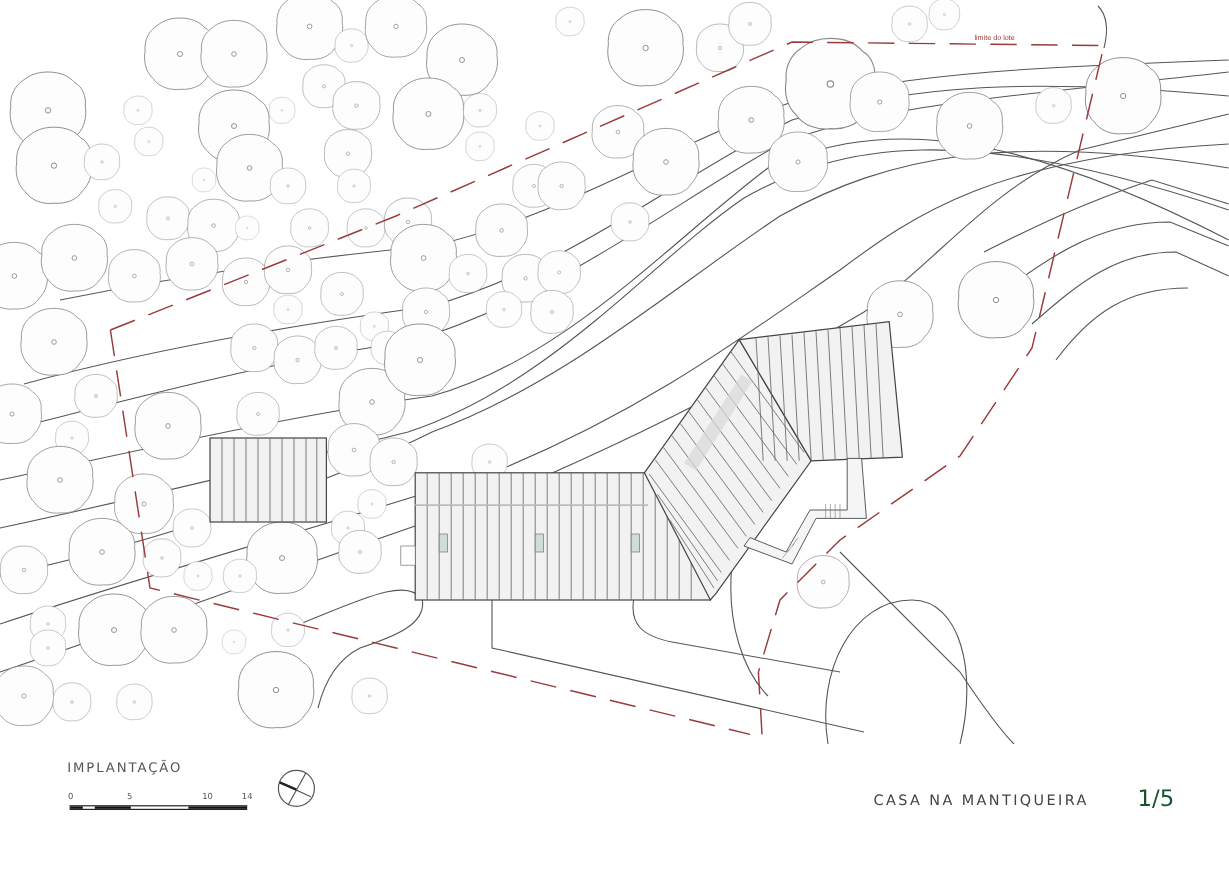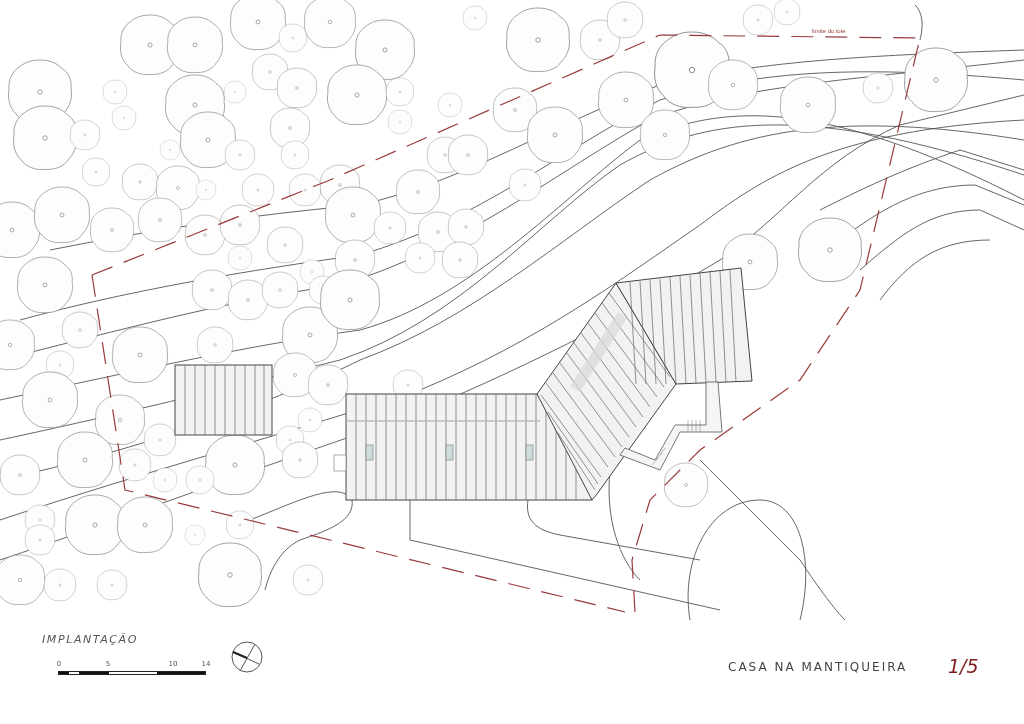--- a/index.html
+++ b/index.html
@@ -1,25 +1,25 @@
 <!DOCTYPE html>
 <html><head>
 <meta charset="utf-8">
 <style>
   html, body { margin: 0; padding: 0; background: #ffffff; }
   body { width: 1024px; height: 724px; position: relative; overflow: hidden; font-family: "Liberation Sans", sans-serif; }
   #plan { position: absolute; left: 0; top: 0; width: 1024px; height: 620px; }
-  .drawing-title { position: absolute; left: 42px; top: 633px; font-size: 11px; letter-spacing: 1.6px; color: #555; font-family: "DejaVu Sans", sans-serif; font-style: italic; }
+  .drawing-title { position: absolute; left: 56px; top: 633px; font-size: 11px; letter-spacing: 1.6px; color: #555; font-family: "DejaVu Sans", sans-serif; }
   .scale-bar { position: absolute; left: 56px; top: 660px; width: 160px; height: 20px; }
   .scale-label { position: absolute; top: 0; font-size: 7px; color: #555; font-family: "DejaVu Sans", sans-serif; transform: translateX(-50%); }
   .scale-track { position: absolute; left: 2px; top: 11px; width: 148px; height: 4px; border: 1px solid #222; box-sizing: border-box; background: #fff; }
   .seg { position: absolute; top: 0; height: 100%; background: #111; }
   .north { position: absolute; left: 230px; top: 640px; width: 34px; height: 34px; }
   .project-name { position: absolute; left: 728px; top: 660px; font-size: 12px; letter-spacing: 2px; color: #444; font-family: "DejaVu Sans", sans-serif; }
-  .sheet-num { position: absolute; left: 948px; top: 655px; font-size: 19px; color: #7f1d1d; font-family: "DejaVu Sans", sans-serif; font-style: italic; }
+  .sheet-num { position: absolute; left: 948px; top: 655px; font-size: 19px; color: #14532d; font-family: "DejaVu Sans", sans-serif; }
   .lot-label { font-family: "Liberation Sans", sans-serif; font-size: 6px; fill: #9a3a3a; }
 </style>
 </head>
 <body>
 
 <svg id="plan" viewBox="0 0 1024 620" xmlns="http://www.w3.org/2000/svg">
   <defs>
     <g id="tree">
       <path d="M0,-1 C0.3,-1 0.55,-0.9 0.7,-0.72 C0.9,-0.62 1,-0.35 0.97,-0.12 C1.02,0.15 0.95,0.45 0.75,0.65 C0.6,0.9 0.3,1 0.02,0.98 C-0.3,1.02 -0.6,0.9 -0.75,0.68 C-0.95,0.5 -1.02,0.2 -0.97,-0.08 C-1,-0.4 -0.85,-0.65 -0.65,-0.78 C-0.45,-0.95 -0.22,-1 0,-1 Z" fill="#fdfdfd" stroke="#8a8a8a" stroke-width="0.025"></path>
       <circle r="0.07" fill="none" stroke="#8a8a8a" stroke-width="0.025"></circle>

